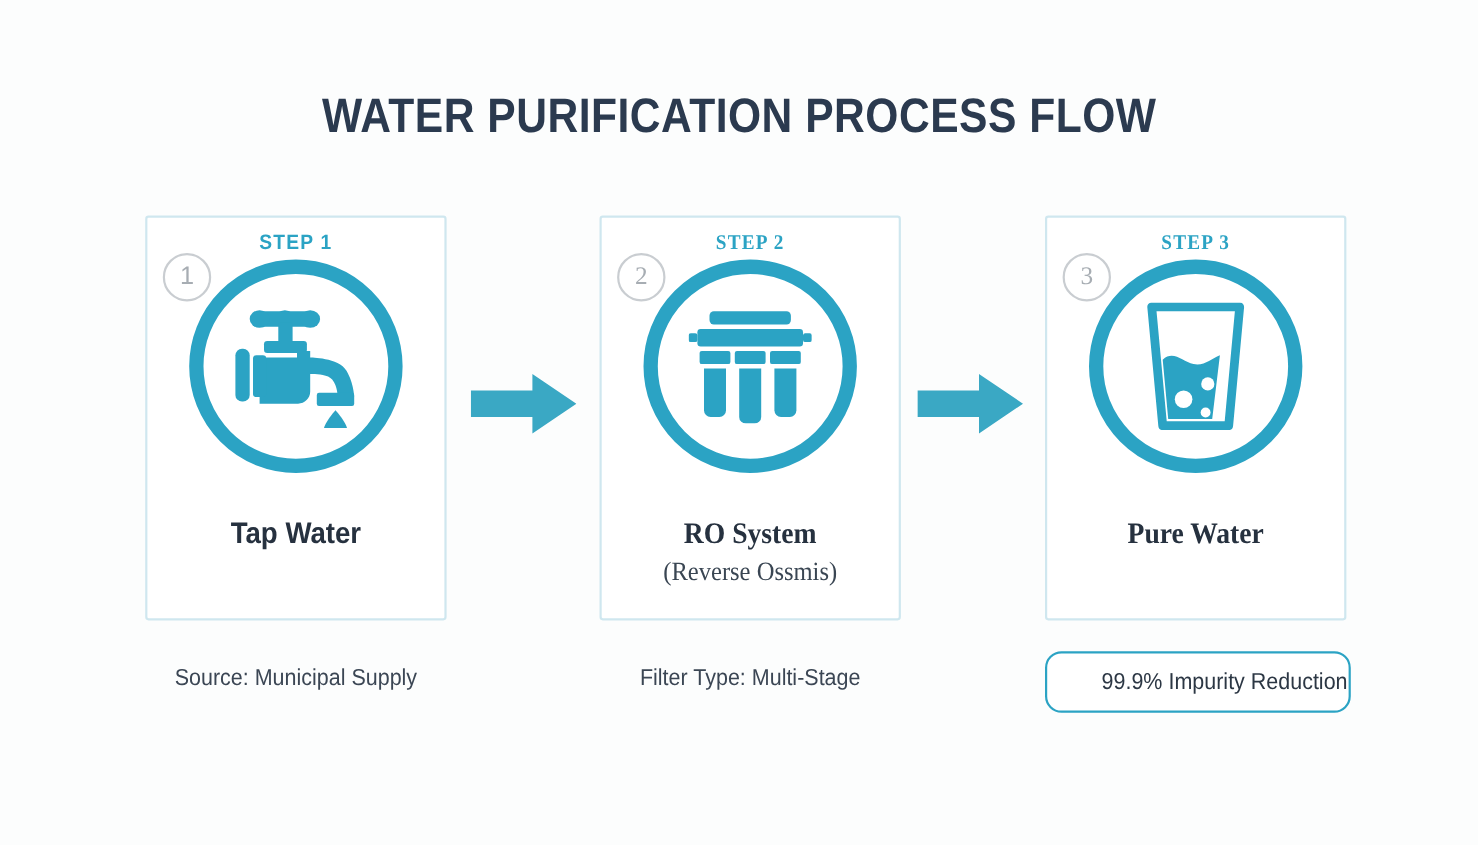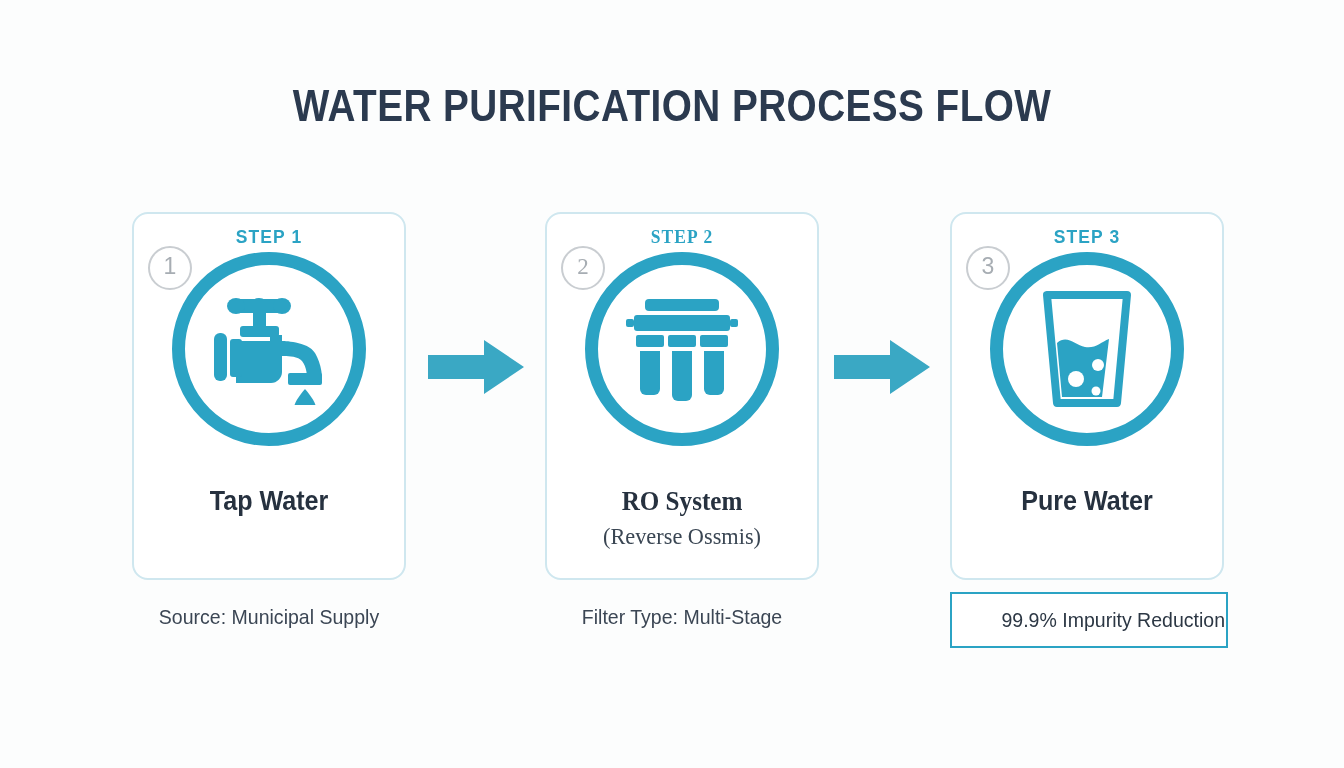--- a/index.html
+++ b/index.html
@@ -36,31 +36,31 @@
     letter-spacing: 0.5px;
     color: #2b3a4f;
     transform: scaleX(0.88);
     transform-origin: center center;
     white-space: nowrap;
   }
 
   
   .card {
     position: absolute;
-    top: 212px;
+    top: 196px;
     width: 274px;
     height: 368px;
     background: #ffffff;
     border: 2px solid #cfe7ef;
-    border-radius: 16px;
+    border-radius: 3px;
     box-sizing: border-box;
   }
   .card-1 { left: 132px; }
   .card-2 { left: 545px; font-family: Liberation Serif, serif; }
-  .card-3 { left: 950px; }
+  .card-3 { left: 950px; font-family: Liberation Serif, serif; }
 
   .step-label {
     position: absolute;
     top: 12px;
     left: 0;
     width: 100%;
     text-align: center;
     font-size: 19px;
     font-weight: 700;
     letter-spacing: 1.2px;
@@ -155,21 +155,21 @@
   .caption-1 { left: 132px; }
   .caption-2 { left: 545px; }
 
   .caption-badge {
     position: absolute;
     left: 950px;
     top: 592px;
     width: 278px;
     height: 56px;
     border: 2px solid #2ba3c4;
-    border-radius: 0;
+    border-radius: 15px;
     background: #ffffff;
     box-sizing: border-box;
     display: flex;
     align-items: center;
     justify-content: center;
     padding-left: 48px;
   }
   .caption-badge span {
     font-size: 21px;
     color: #2c3744;

